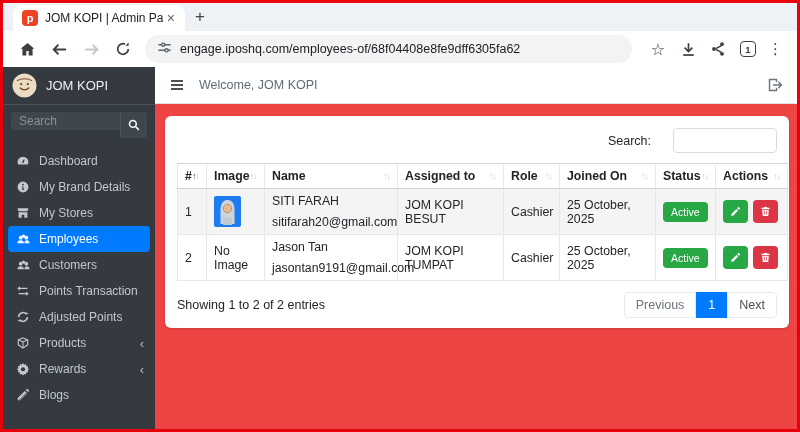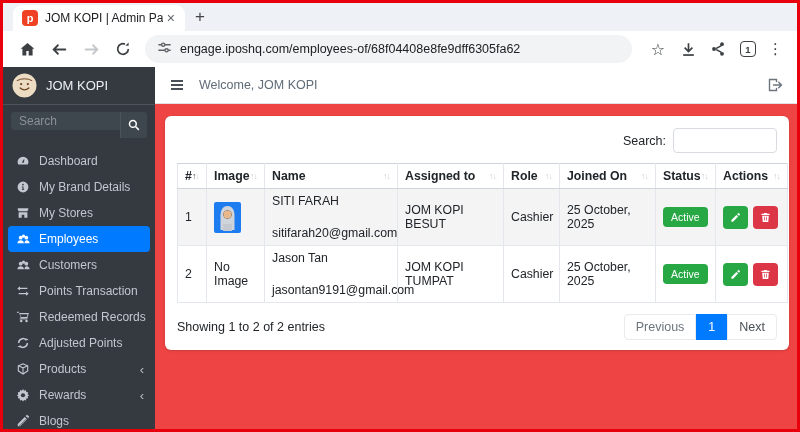--- a/index.html
+++ b/index.html
@@ -42,30 +42,30 @@
   .mi .chev { margin-left:auto; font-size:13px; color:#b8bec4; }
   .ic svg { display:block; }
   
   .main { flex:1; background:#ef4444; display:flex; flex-direction:column; min-width:0; }
   .topnav { height:37px; background:#fff; border-bottom:1px solid #dee2e6; display:flex; align-items:center; padding:0 14px; flex:none; }
   .welcome { font-size:12.5px; color:#5f6b76; margin-left:14px; }
   .logout { margin-left:auto; color:#6c757d; display:flex; cursor:pointer; }
   .content { padding:12px 6px 0 10px; flex:1; overflow:hidden; }
   .page-title { font-size:18px; font-weight:700; color:#1f2d3d; margin:2px 0 14px 2px; }
   .card { background:#fff; border-radius:6px; box-shadow:0 0 1px rgba(0,0,0,.2), 0 1px 3px rgba(0,0,0,.12); padding:12px 12px 10px; margin-right:2px; }
-  .tbl-search { display:flex; justify-content:flex-end; align-items:center; gap:7px; margin-bottom:10px; }
+  .tbl-search { display:flex; justify-content:flex-end; align-items:center; gap:22px; margin-bottom:10px; }
   .tbl-search label { font-size:12.5px; color:#212529; }
   .tbl-search input { width:104px; height:25px; border:1px solid #d8dce1; border-radius:4px; padding:0 6px; font-size:12px; outline:none; }
   table { width:100%; border-collapse:collapse; table-layout:fixed; font-size:12.3px; color:#212529; }
   th, td { border:1px solid #e4e8ec; padding:5px 7px; text-align:left; vertical-align:middle; }
   thead th { font-weight:700; border-top:1px solid #cfd4da; border-bottom:1px solid #cfd4da; }
   tbody tr.striped { background:#f4f4f5; }
   .sort { float:right; font-size:9px; color:#ccd1d7; letter-spacing:-1px; margin-top:2px; }
   .sort .on { color:#495057; }
-  .cell-sub { margin-top:18px; }
+  .cell-sub { margin-top:7px; }
   .avatar { width:27px; height:31px; border-radius:2px; display:block; }
   .badge-active { display:inline-block; background:#28a745; color:#fff; font-size:10.5px; padding:4px 8px; border-radius:4px; border:0; cursor:pointer; }
   .actions { display:flex; gap:5px; }
   .abtn { width:25px; height:23px; border:0; border-radius:4px; display:flex; align-items:center; justify-content:center; cursor:pointer; flex:none; }
   .abtn.edit { background:#28a745; }
   .abtn.del { background:#dc3545; }
   .tbl-footer { display:flex; justify-content:space-between; align-items:center; margin-top:11px; }
   .tbl-info { font-size:12.5px; color:#212529; }
   .pager { display:flex;padding-left:34px; }
   .pg { font-size:12.5px; padding:5px 11px; border:1px solid #e8ebee; background:#fff; cursor:pointer; }
@@ -209,31 +209,20 @@
           </span>
         <span>Customers</span>
       </div>
       <div class="mi">
         <span class="ic">
             <svg width="14" height="14" viewBox="0 0 16 16" fill="currentColor">
               <path d="M4.5 2.5 1.5 5l3 2.5V5.8H13V4.2H4.5V2.5zM11.5 8.5l3 2.5-3 2.5v-1.7H3V10.2h8.5V8.5z"></path>
             </svg>
           </span>
         <span>Points Transaction</span>
-      </div>
-      <div class="mi">
-        <span class="ic">
-            <svg width="14" height="14" viewBox="0 0 16 16" fill="currentColor">
-              <path d="M1 2h2.2l.5 1.5h11l-1.6 5.6H5.3L4 4.3 3.4 3H1V2zm4.6 5.9h6.8l.9-3H4.7l.9 3z"></path>
-              <circle cx="6" cy="12.5" r="1.4"></circle>
-              <circle cx="12" cy="12.5" r="1.4"></circle>
-              <path d="M4.2 9.5h9v1.2h-9z"></path>
-            </svg>
-          </span>
-        <span>Redeemed Records</span>
       </div>
       <div class="mi">
         <span class="ic">
             <svg width="14" height="14" viewBox="0 0 16 16" fill="none" stroke="currentColor" stroke-width="1.7">
               <path d="M13 8a5 5 0 0 1-8.8 3.2M3 8a5 5 0 0 1 8.8-3.2"></path>
               <path d="M11 2.5 12 5l2.4-1M5 13.5 4 11l-2.4 1" fill="currentColor" stroke="none"></path>
             </svg>
           </span>
         <span>Adjusted Points</span>
       </div>

